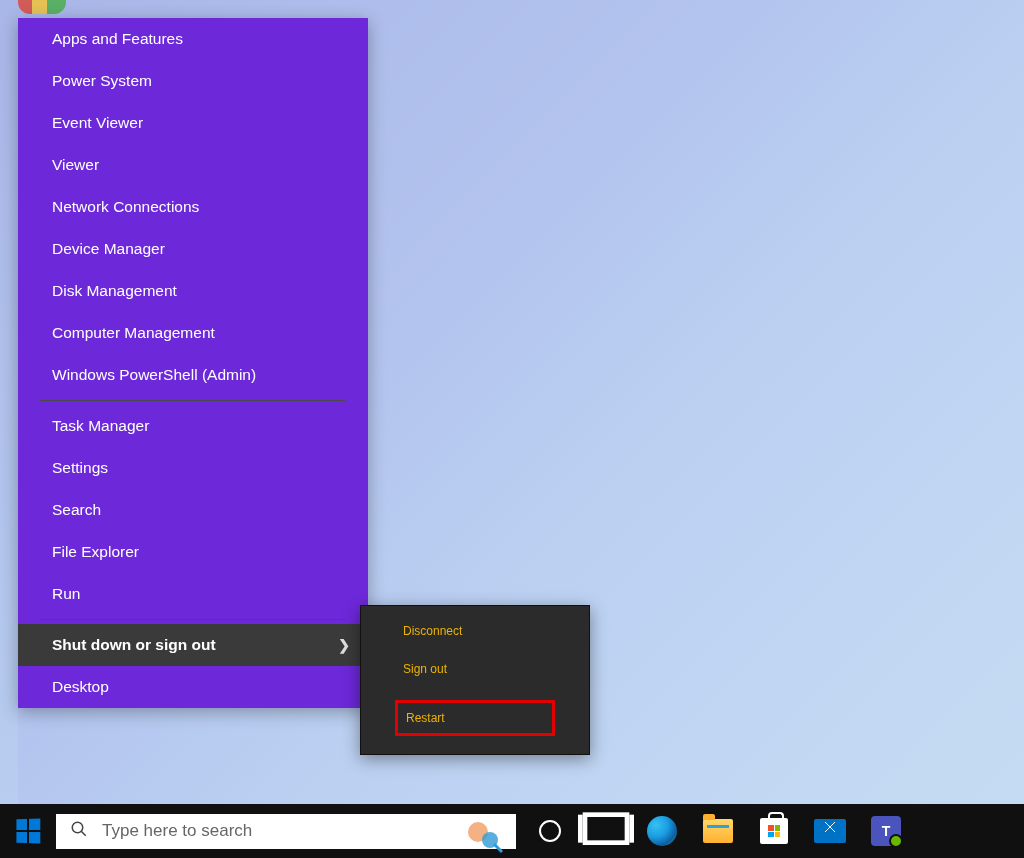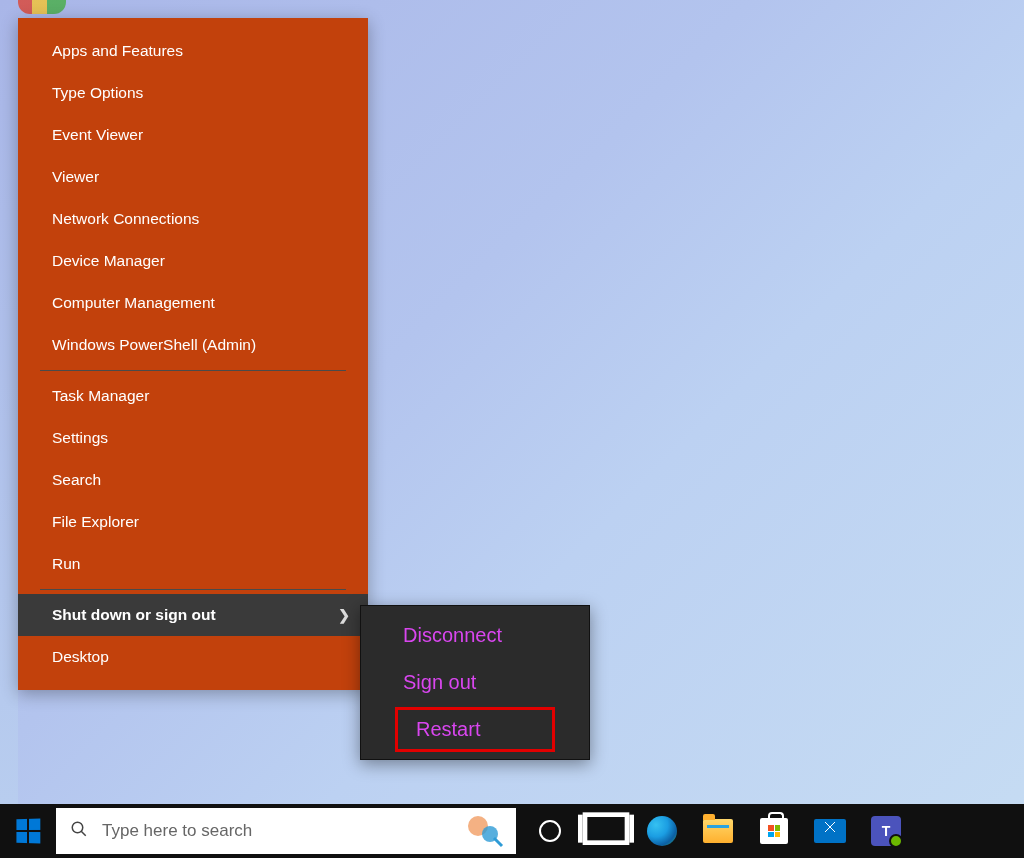--- a/index.html
+++ b/index.html
@@ -16,24 +16,24 @@
       top: 0; left: 18px;
       width: 48px; height: 14px;
       background: linear-gradient(90deg, #d94b3f 0%, #d94b3f 30%, #f0c33c 30%, #f0c33c 60%, #4cae4f 60%, #4cae4f 100%);
       border-radius: 0 0 12px 12px;
       opacity: 0.85;
     }
     .winx-menu {
       position: absolute;
       top: 18px; left: 18px;
       width: 350px;
-      background: #c2410c;
+      background: #6d28d9;
       color: #fff;
       font-size: 15.5px;
-      padding: 12px 0;
+      padding: 0 0;
       box-shadow: 0 4px 16px rgba(0,0,0,.3);
     }
     .menu-item {
       padding: 12px 34px;
       cursor: default;
       position: relative;
     }
     .menu-item.hover { background: #3a3a3a; font-weight: bold; }
     .menu-sep {
       height: 1px;
@@ -46,31 +46,31 @@
       top: 50%;
       transform: translateY(-50%);
       font-size: 14px;
       color: #ddd;
     }
     .submenu {
       position: absolute;
       top: 605px; left: 360px;
       width: 230px;
       background: #2b2b2b;
-      color: #d946ef;
-      font-size: 20px;
+      color: #eab308;
+      font-size: 12px;
       padding: 6px 0;
       box-shadow: 0 4px 16px rgba(0,0,0,.4);
       border: 1px solid #111;
     }
     .submenu .menu-item { padding: 12px 42px; }
     .restart-box {
       border: 3px solid #e20000;
-      margin: 1px 34px;
-      padding: 8px 18px;
+      margin: 12px 34px;
+      padding: 8px 8px;
     }
     .taskbar {
       position: absolute;
       bottom: 0; left: 0; right: 0;
       height: 54px;
       background: #101010;
       display: flex;
       align-items: center;
       gap: 0;
     }
@@ -81,21 +81,21 @@
     .win-logo {
       width: 24px; height: 24px;
       display: grid;
       grid-template-columns: 1fr 1fr;
       grid-template-rows: 1fr 1fr;
       gap: 2px;
       transform: perspective(40px) rotateY(-6deg);
     }
     .win-logo span { background: #0078d7; }
     .search-box {
-      height: 46px;
+      height: 35px;
       width: 460px;
       background: #fff;
       display: flex;
       align-items: center;
       padding: 0 14px;
       gap: 14px;
       color: #666;
       font-size: 17px;
       position: relative;
       margin: 5px 0;
@@ -217,25 +217,26 @@
     }
   </style>
 </head>
 <body>
 
 <div class="left-stripe"></div>
 <div class="chrome-edge"></div>
 
 <div class="winx-menu">
   <div class="menu-item"><span>Apps and Features</span></div>
-  <div class="menu-item"><span>Type Options</span></div>
+  <div class="menu-item"><span>Power System</span></div>
   <div class="menu-item"><span>Event Viewer</span></div>
   <div class="menu-item"><span>Viewer</span></div>
   <div class="menu-item"><span>Network Connections</span></div>
   <div class="menu-item"><span>Device Manager</span></div>
+  <div class="menu-item"><span>Disk Management</span></div>
   <div class="menu-item"><span>Computer Management</span></div>
   <div class="menu-item"><span>Windows PowerShell (Admin)</span></div>
   <div class="menu-sep"></div>
   <div class="menu-item"><span>Task Manager</span></div>
   <div class="menu-item"><span>Settings</span></div>
   <div class="menu-item"><span>Search</span></div>
   <div class="menu-item"><span>File Explorer</span></div>
   <div class="menu-item"><span>Run</span></div>
   <div class="menu-sep"></div>
   <div class="menu-item hover">

